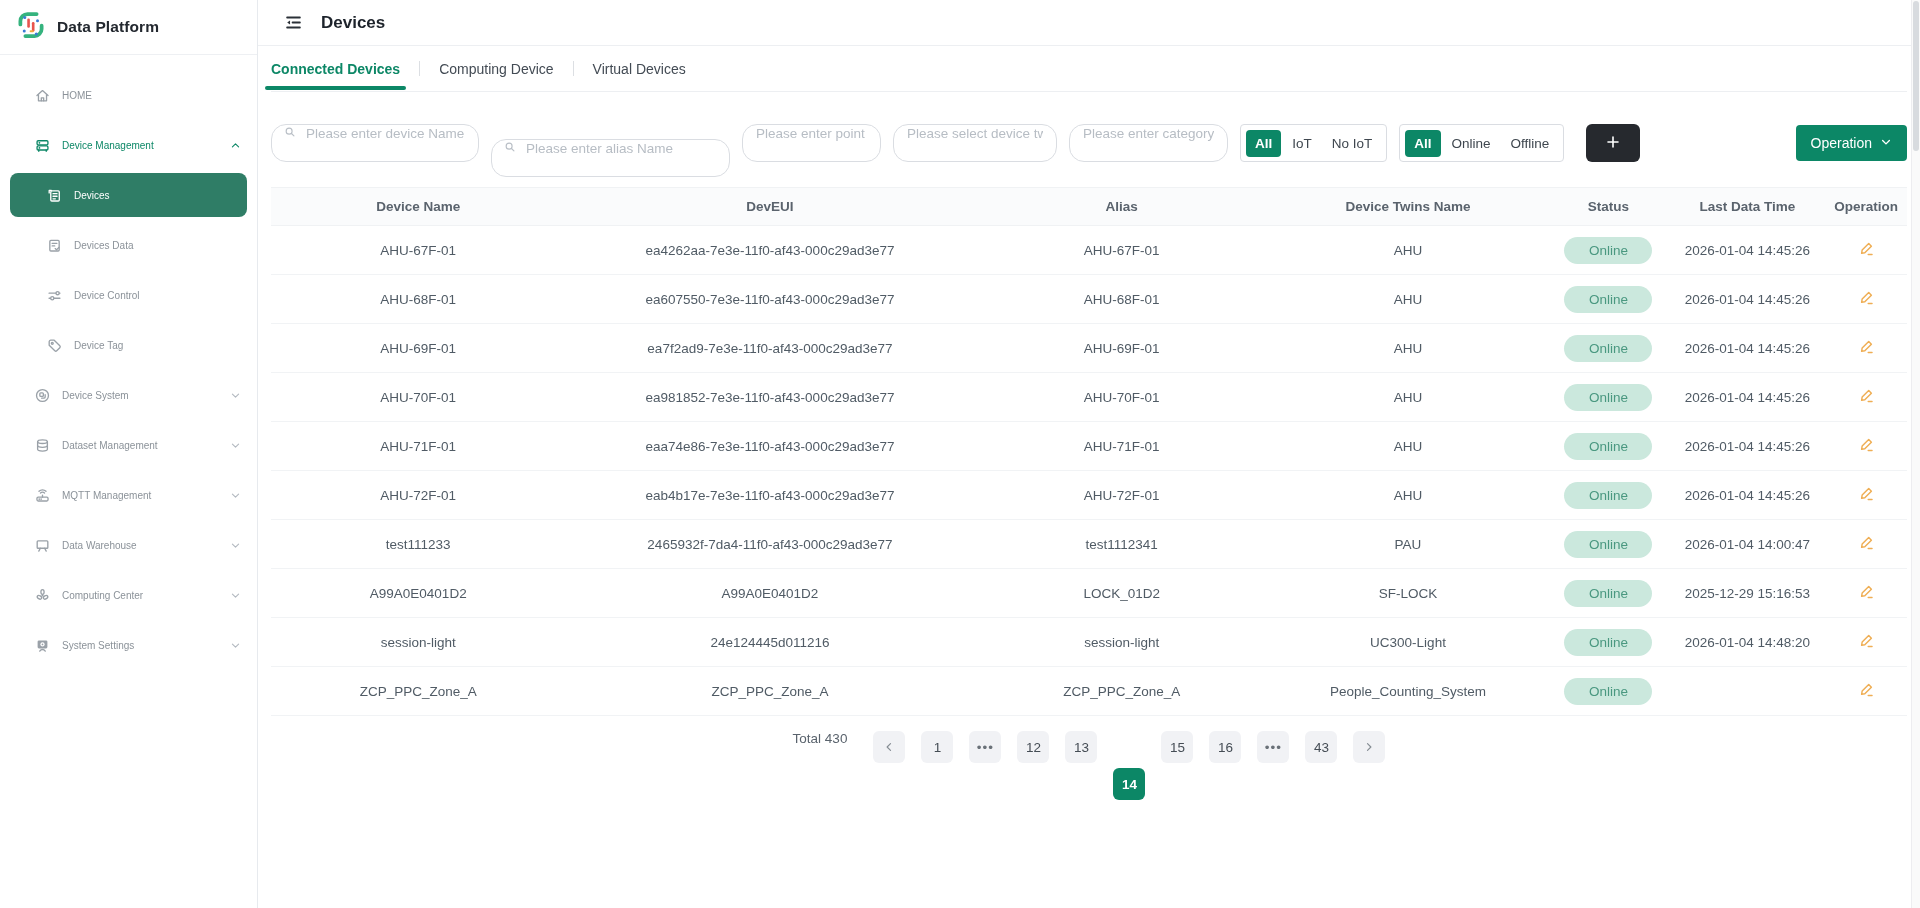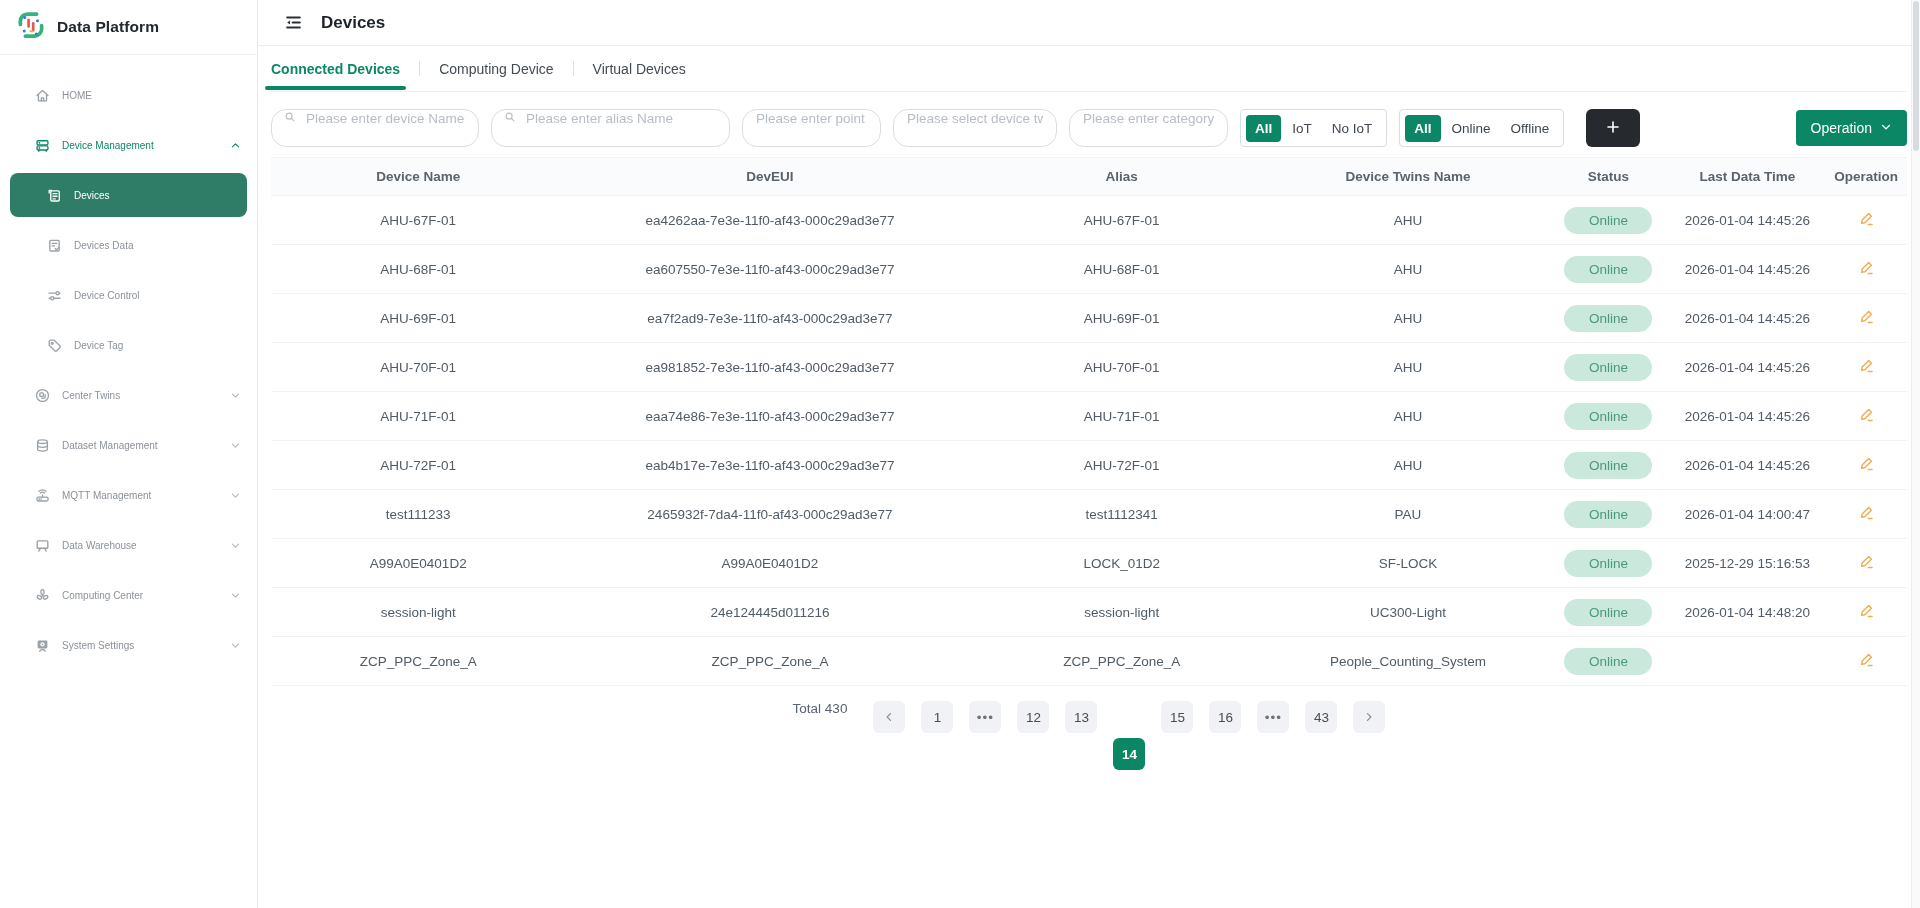--- a/index.html
+++ b/index.html
@@ -177,21 +177,21 @@
           <span class="mi-label">Device Tag</span>
         </div>
         <div class="menu-item">
           <span class="mi-icon">
             <svg width="17" height="17" viewBox="0 0 16 16" fill="none" stroke="currentColor" stroke-width="1.25" stroke-linecap="round" stroke-linejoin="round">
               <circle cx="8" cy="8" r="5.6"></circle>
               <rect x="5.5" y="5.5" width="3.3" height="3.3" rx=".8"></rect>
               <path d="M10.5 7.2v2.3a1 1 0 0 1-1 1H7.2"></path>
             </svg>
           </span>
-          <span class="mi-label">Center Twins</span>
+          <span class="mi-label">Device System</span>
           <span class="mi-chevron">
             <svg width="11" height="11" viewBox="0 0 16 16" fill="none" stroke="currentColor" stroke-width="1.6" stroke-linecap="round" stroke-linejoin="round">
               <path d="M3.5 6l4.5 4.5L12.5 6"></path>
             </svg>
           </span>
         </div>
         <div class="menu-item">
           <span class="mi-icon">
             <svg width="17" height="17" viewBox="0 0 16 16" fill="none" stroke="currentColor" stroke-width="1.25" stroke-linecap="round" stroke-linejoin="round">
               <ellipse cx="8" cy="4.4" rx="4.6" ry="1.7"></ellipse>
@@ -302,21 +302,21 @@
         <div class="filters" id="filters">
             <div class="f-input" style="width: 208px;">
               <span class="f-icon">
                 <svg width="14" height="14" viewBox="0 0 16 16" fill="none" stroke="currentColor" stroke-width="1.3" stroke-linecap="round">
                   <circle cx="7" cy="7" r="3.4"></circle>
                   <path d="M9.7 9.7l2.8 2.8"></path>
                 </svg>
               </span>
               <input placeholder="Please enter device Name" style="">
             </div>
-            <div class="f-input" style="width: 239px;">
+            <div class="f-input" style="width: 239px; margin-top: 30px;">
               <span class="f-icon">
                 <svg width="14" height="14" viewBox="0 0 16 16" fill="none" stroke="currentColor" stroke-width="1.3" stroke-linecap="round">
                   <circle cx="7" cy="7" r="3.4"></circle>
                   <path d="M9.7 9.7l2.8 2.8"></path>
                 </svg>
               </span>
               <input placeholder="Please enter alias Name" style="">
             </div>
             <div class="f-input" style="width: 139px;">
               <input placeholder="Please enter point" style="">

